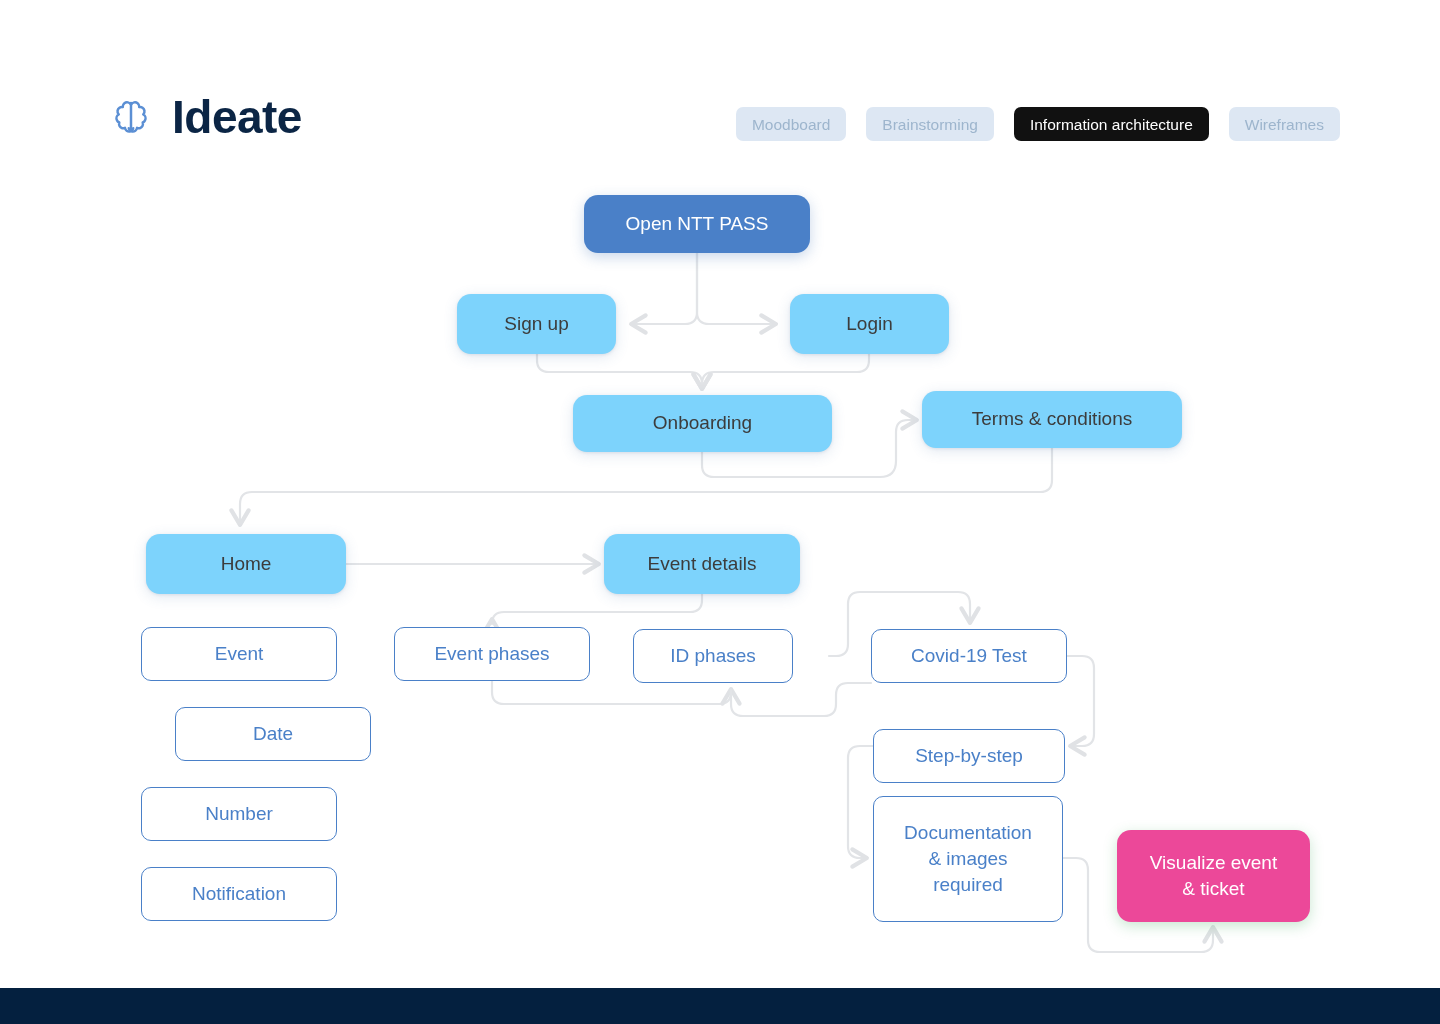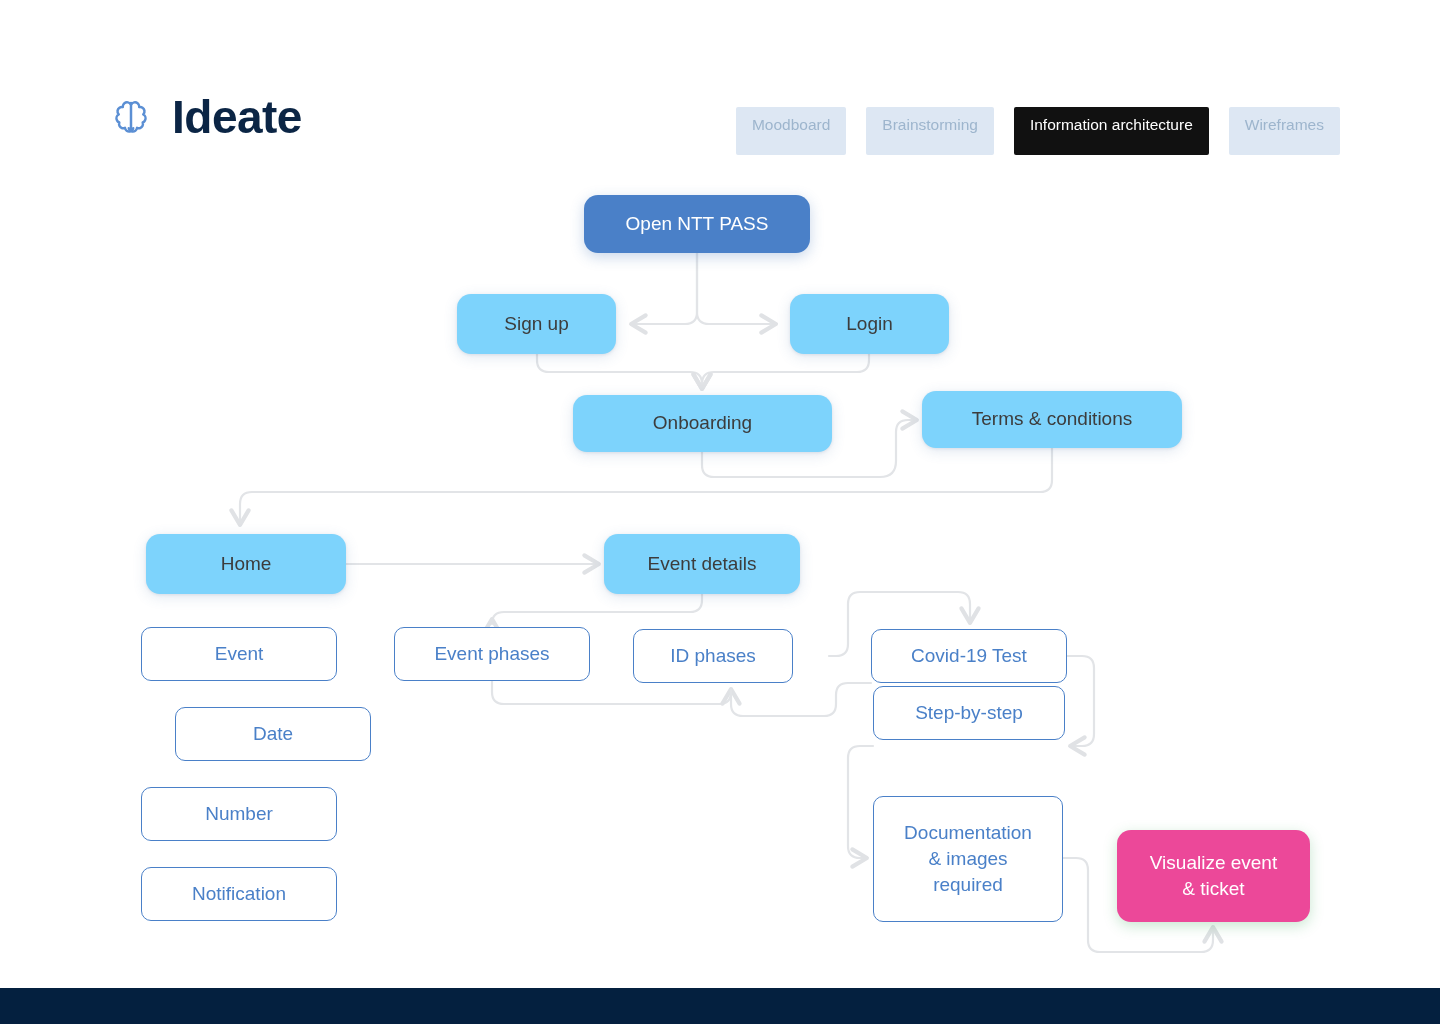--- a/index.html
+++ b/index.html
@@ -14,21 +14,21 @@
   
   .brand { position: absolute; left: 108px; top: 94px; display: flex; align-items: center; gap: 18px; }
   .brand-icon { width: 46px; height: 46px; display: block; }
   .brand-name {
     font-size: 46px; font-weight: 700; color: #0b2545;
     letter-spacing: -0.5px; line-height: 1;
   }
 
   .tabs { position: absolute; right: 100px; top: 107px; display: flex; gap: 20px; align-items: center; }
   .tab {
-    border-radius: 2px; padding: 9px 16px 22px;
+    border-radius: 7px; padding: 9px 16px 8px;
     font-size: 15.5px; line-height: 1.1;
     background: #dde7f3; color: #9db5cd;
     white-space: nowrap; cursor: pointer; border: none;
     font-family: "Liberation Sans", sans-serif;
   }
   .tab.active { background: #111111; color: #ffffff; font-weight: 500; }
 
   
   #flow { position: absolute; left: 0; top: 0; width: 1440px; height: 1024px; }
   .conn { position: absolute; left: 0; top: 0; width: 1440px; height: 1024px; pointer-events: none; }
@@ -146,21 +146,21 @@
     <div class="node outline" style="left:141px; top:787px; width:196px; height:54px;">Number</div>
 
     <div class="node outline" style="left:141px; top:867px; width:196px; height:54px;">Notification</div>
 
     <div class="node outline" style="left:394px; top:627px; width:196px; height:54px;">Event phases</div>
 
     <div class="node outline" style="left:633px; top:629px; width:160px; height:54px;">ID phases</div>
 
     <div class="node outline" style="left:871px; top:629px; width:196px; height:54px;">Covid-19 Test</div>
 
-    <div class="node outline" style="left:873px; top:686px; width:192px; height:54px;">Step-by-step</div>
+    <div class="node outline" style="left:873px; top:729px; width:192px; height:54px;">Step-by-step</div>
 
     <div class="node outline" style="left:873px; top:796px; width:190px; height:126px; white-space:pre-line;">Documentation
 &amp; images
 required</div>
 
     <div class="node success" style="left:1117px; top:830px; width:193px; height:92px; white-space:pre-line;">Visualize event
 &amp; ticket</div>
   </div>
 
   <div class="footer-band"></div>

